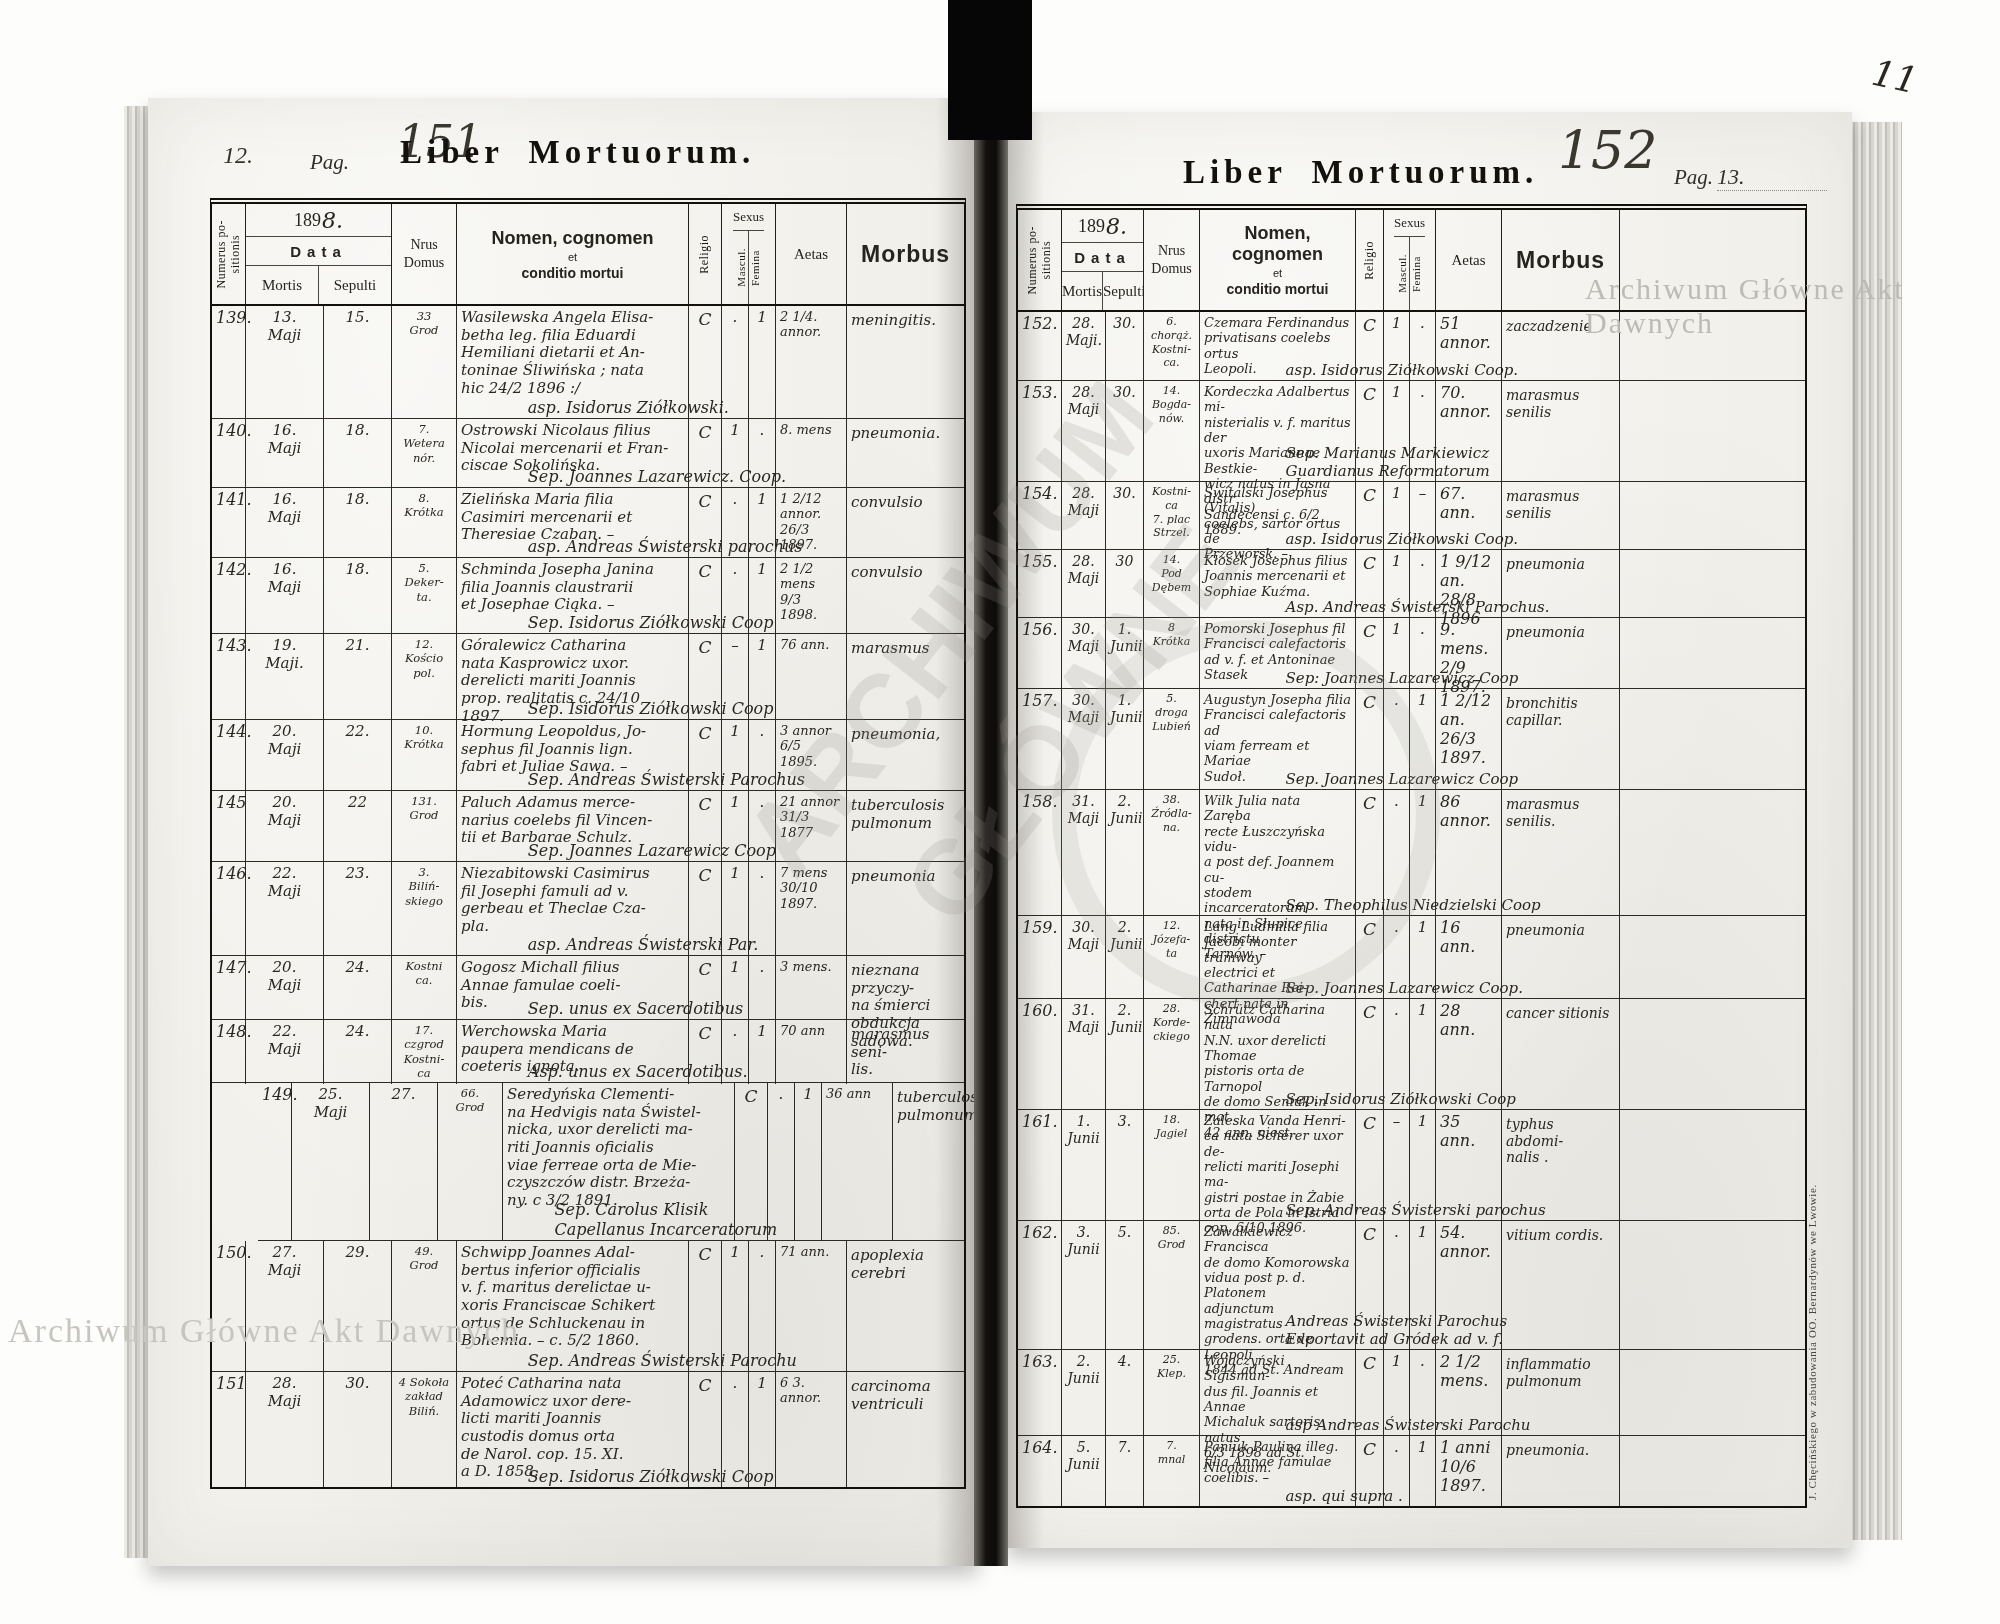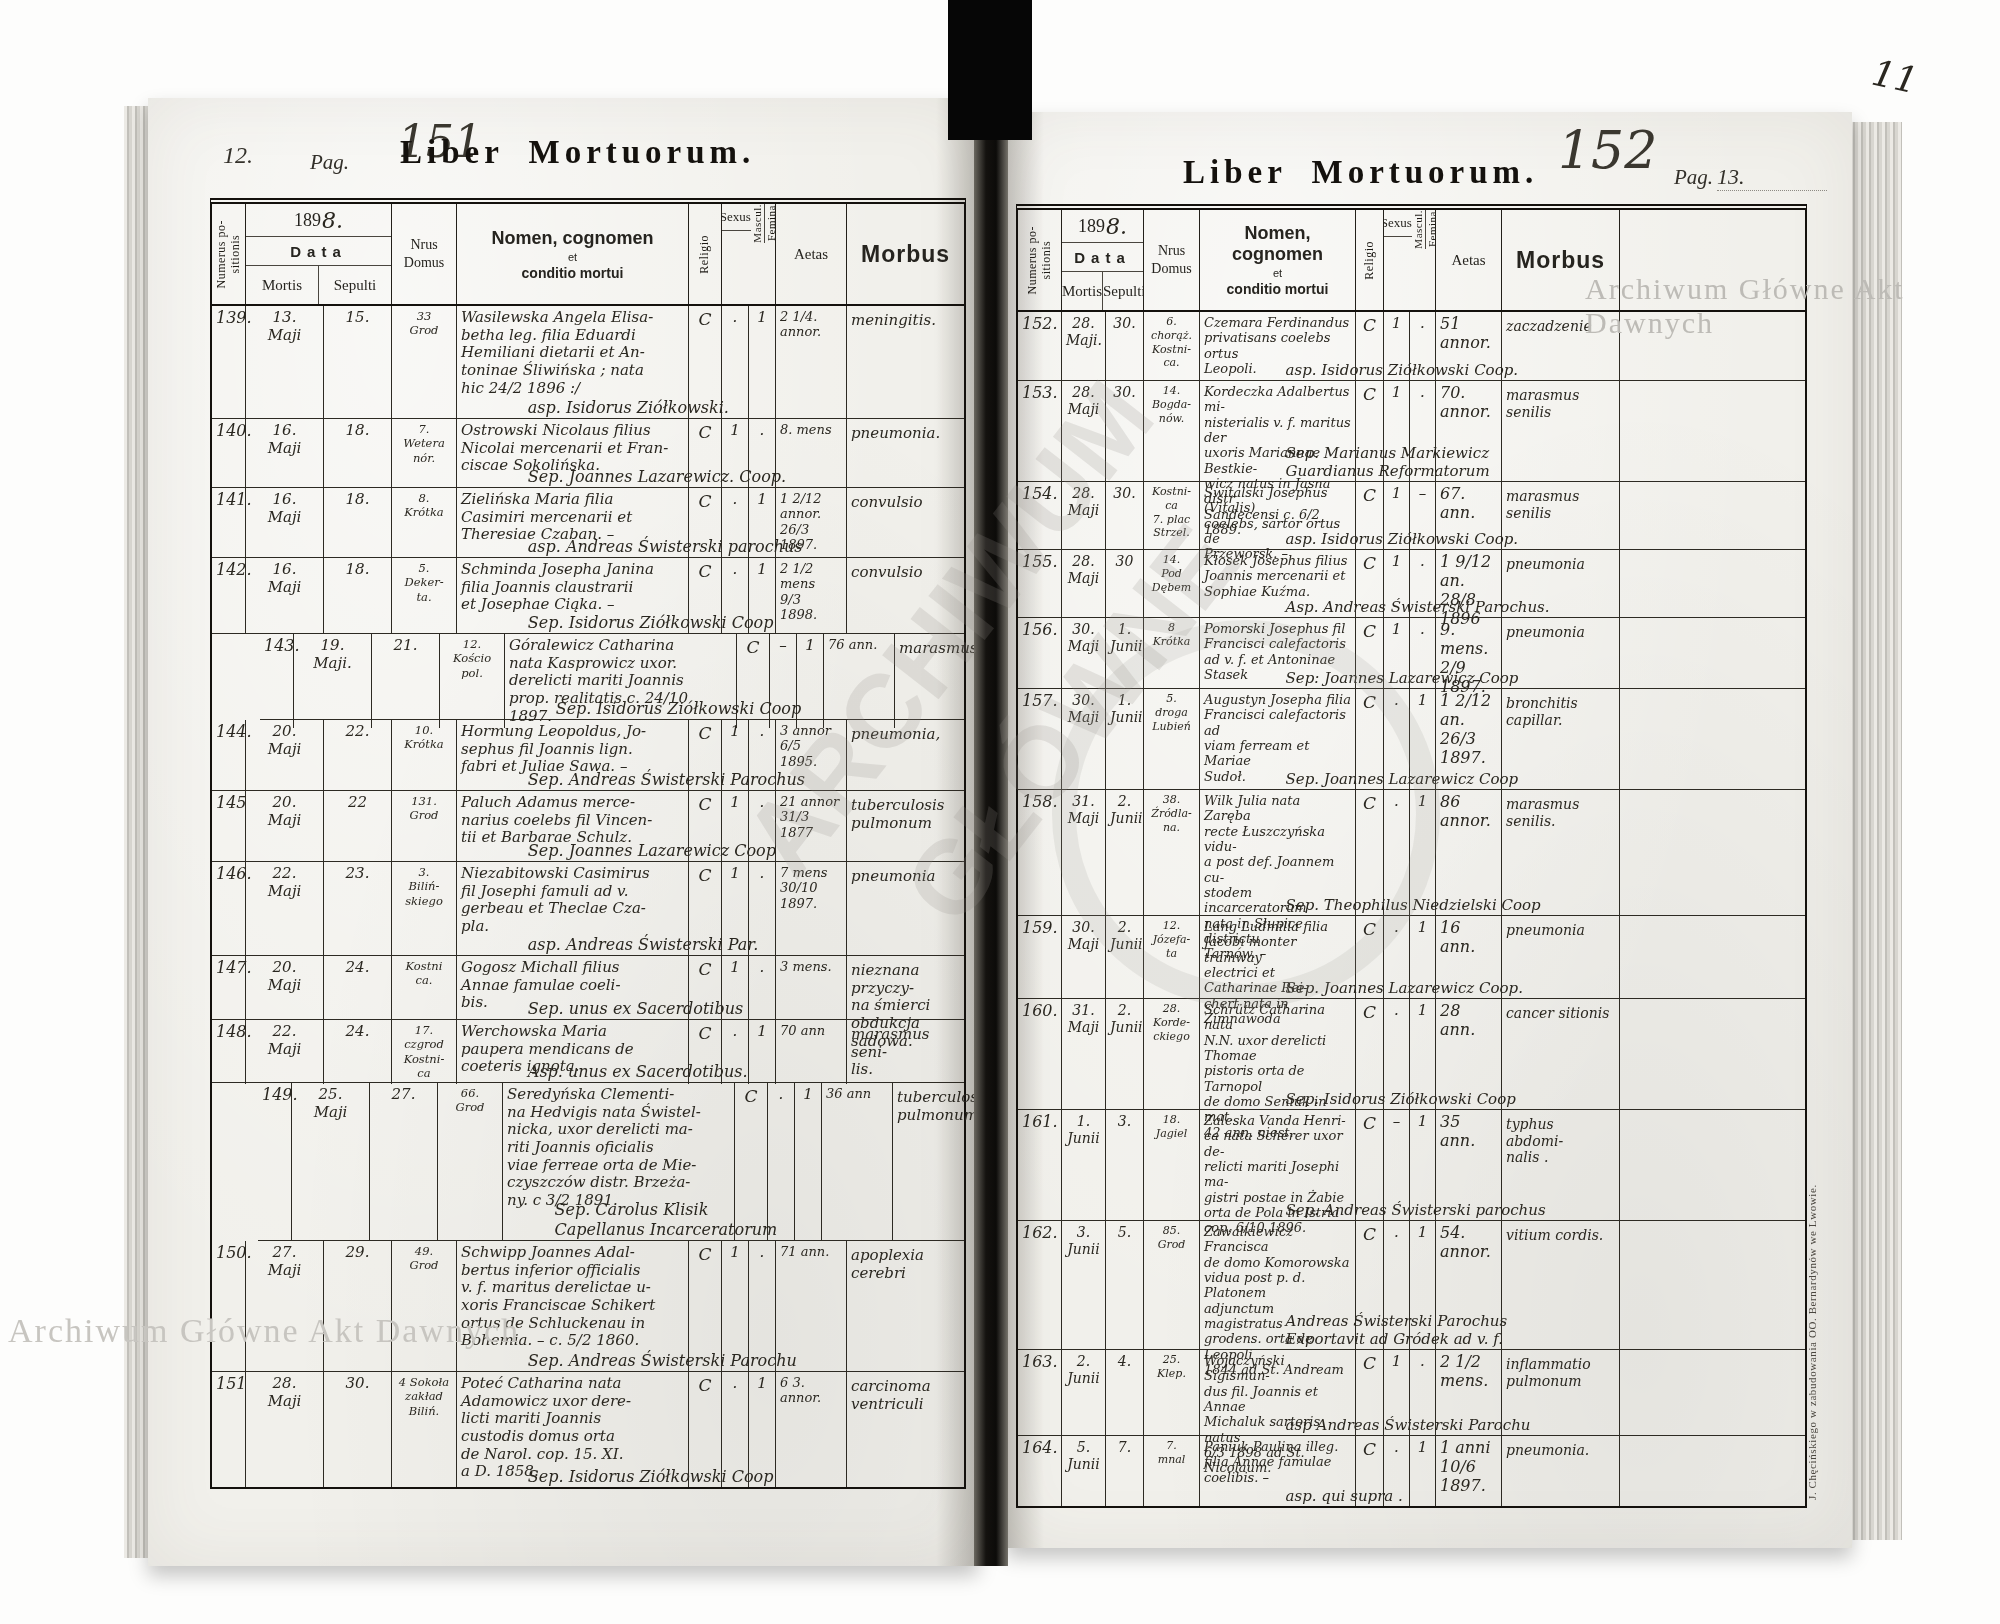--- a/index.html
+++ b/index.html
@@ -62,21 +62,21 @@
   .th-data-label{height:28px;display:flex;align-items:center;justify-content:center;
       font-family:"Liberation Sans",sans-serif;font-weight:700;font-size:15px;letter-spacing:6px;border-bottom:1px solid #4a463f;}
   .th-ms{flex:1;display:flex;}
   .th-ms div{flex:1;display:flex;align-items:center;justify-content:center;font-size:15px;}
   .th-ms div:first-child{border-right:1px solid #4a463f;}
   .th-domus{font-size:14px;white-space:pre-line;line-height:1.3;}
   .th-nomen{flex-direction:column;font-family:"Liberation Sans",sans-serif;padding:4px;}
   .th-nomen .n1{font-weight:700;font-size:18px;}
   .th-nomen .n2{font-size:11px;margin:2px 0;}
   .th-nomen .n3{font-weight:700;font-size:14px;}
-  .th-sexus{grid-column:span 2;flex-direction:row;padding:0;align-items:flex-start;}
+  .th-sexus{grid-column:span 2;flex-direction:column;padding:0;align-items:center;}
   .sx-top{height:26px;display:flex;align-items:center;justify-content:center;font-size:13px;border-bottom:1px solid #4a463f;}
   .sx-bottom{flex:1;display:flex;}
   .sx-bottom .rotcell{flex:1;display:flex;align-items:center;justify-content:center;}
   .sx-bottom .rotcell:first-child{border-right:1px solid #4a463f;}
   .sx-bottom .rot{font-size:11px;}
   .th-aetas{font-size:15px;}
   .th-morbus{font-family:"Liberation Sans",sans-serif;font-weight:700;font-size:23px;letter-spacing:1px;}
   
   .rrow{display:grid;grid-template-columns:var(--cols);position:relative;border-bottom:1.5px solid #2d2a23;}
   .rrow:last-child{border-bottom:none;}
@@ -227,21 +227,21 @@
 filia Joannis claustrarii
 et Josephae Ciąka. –</div>
           <div class="cell c-religio">C</div>
           <div class="cell c-sex">.</div>
           <div class="cell c-sex">1</div>
           <div class="cell c-aetas">2 1/2 mens
 9/3 1898.</div>
           <div class="cell c-morbus" style="border-right: none;">convulsio</div>
           <div class="clergy hw">Sep. Isidorus Ziółkowski Coop</div>
         </div>
-        <div class="rrow" style="height: 85px; margin-left: 48px;">
+        <div class="rrow" style="height: 85px;">
           <div class="cell c-num">143.</div>
           <div class="cell c-mortis">19.
 Maji.</div>
           <div class="cell c-sepulti">21.</div>
           <div class="cell c-domus">12.
 Kościo
 pol.</div>
           <div class="cell c-nomen">Góralewicz Catharina
 nata Kasprowicz uxor.
 derelicti mariti Joannis

